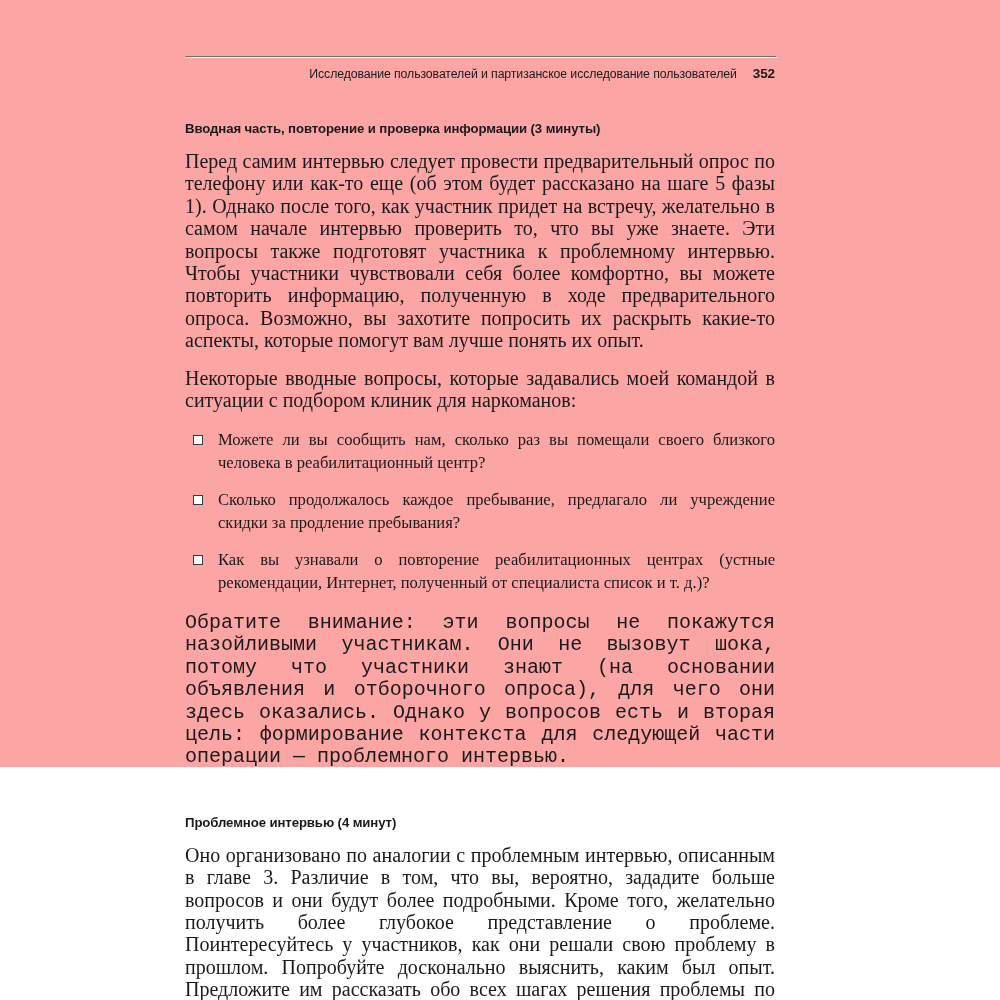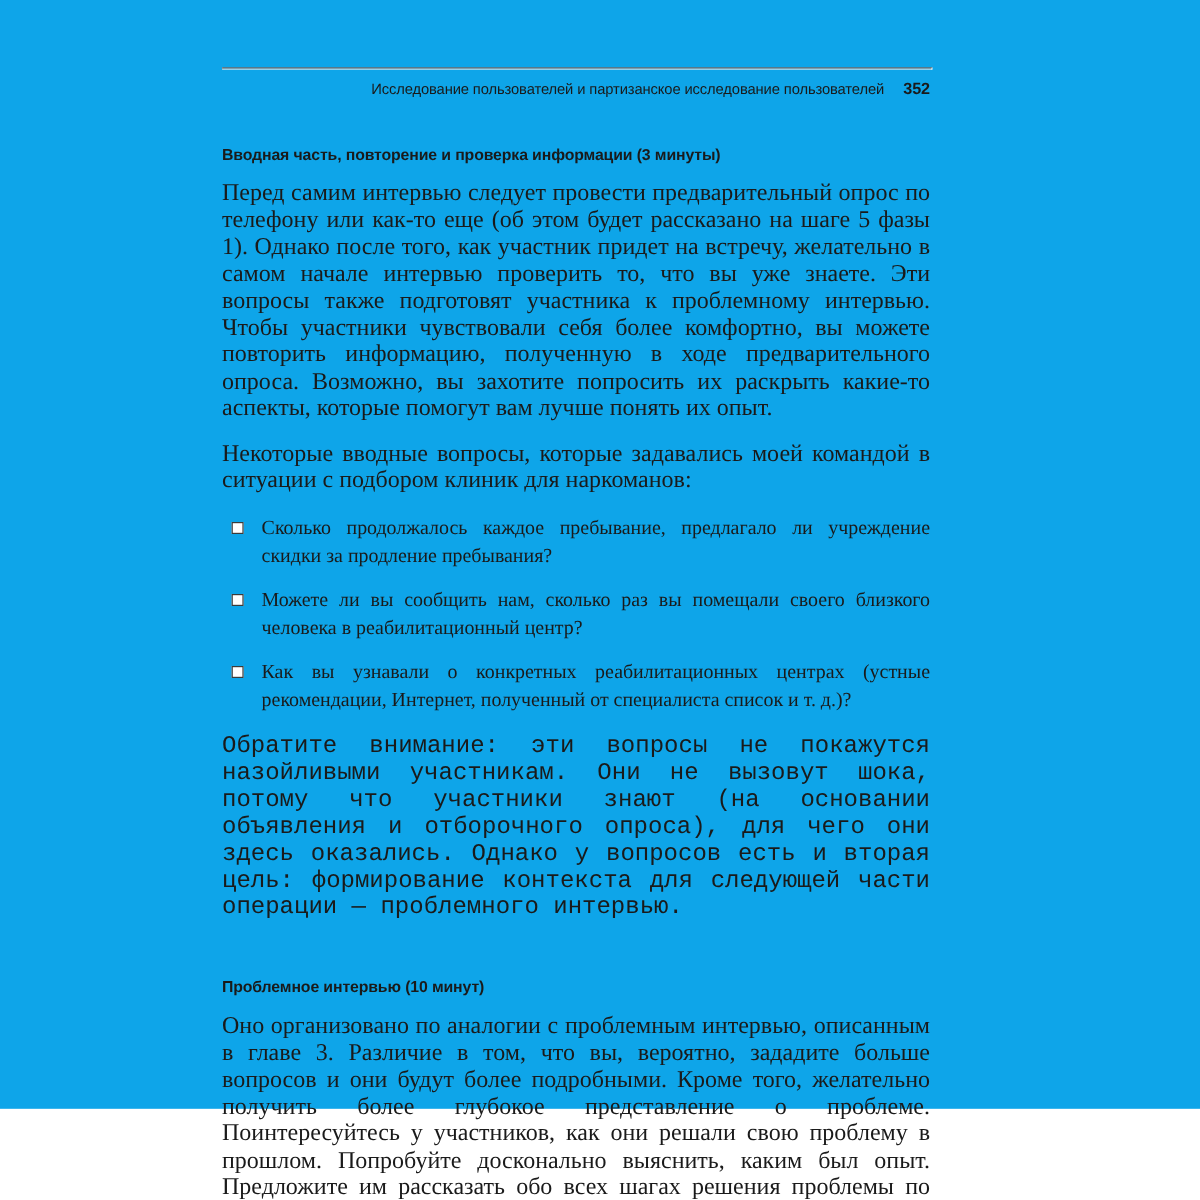--- a/index.html
+++ b/index.html
@@ -10,22 +10,22 @@
   body {
     width: 1000px;
     height: 1000px;
     font-family: "Liberation Serif", serif;
     color: #1a1a1a;
     overflow: hidden;
   }
   .page {
     position: relative;
     width: 1000px;
-    height: 924px;
-    background: #0ea5e9;
+    height: 767px;
+    background: #fca5a5;
   }
   .content {
     position: absolute;
     left: 185px;
     top: 56px;
     width: 590px;
   }
   
   .header-rule {
     border-top: 1px solid #6d6d6d;
@@ -113,32 +113,32 @@
     </div>
 
     <h2 class="subhead">Вводная часть, повторение и проверка информации (3 минуты)</h2>
 
     <p class="body">Перед самим интервью следует провести предварительный опрос по телефону или как-то еще (об этом будет рассказано на шаге 5 фазы 1). Однако после того, как участник придет на встречу, желательно в самом начале интервью проверить то, что вы уже знаете. Эти вопросы также подготовят участника к проблемному интервью. Чтобы участники чувствовали себя более комфортно, вы можете повторить информацию, полученную в ходе предварительного опроса. Возможно, вы захотите попросить их раскрыть какие-то аспекты, которые помогут вам лучше понять их опыт.</p>
     <p class="body">Некоторые вводные вопросы, которые задавались моей командой в ситуации с подбором клиник для наркоманов:</p>
 
     <ul class="checklist">
       <li>
         <span class="box-bullet"></span>
+        <span class="li-text">Можете ли вы сообщить нам, сколько раз вы помещали своего близкого человека в реабилитационный центр?</span>
+      </li>
+      <li>
+        <span class="box-bullet"></span>
         <span class="li-text">Сколько продолжалось каждое пребывание, предлагало ли учреждение скидки за продление пребывания?</span>
       </li>
       <li>
         <span class="box-bullet"></span>
-        <span class="li-text">Можете ли вы сообщить нам, сколько раз вы помещали своего близкого человека в реабилитационный центр?</span>
-      </li>
-      <li>
-        <span class="box-bullet"></span>
-        <span class="li-text">Как вы узнавали о конкретных реабилитационных центрах (устные рекомендации, Интернет, полученный от специалиста список и т. д.)?</span>
+        <span class="li-text">Как вы узнавали о повторение реабилитационных центрах (устные рекомендации, Интернет, полученный от специалиста список и т. д.)?</span>
       </li>
     </ul>
 
     <p class="body" style="font-family:Liberation Mono, monospace;">Обратите внимание: эти вопросы не покажутся назойливыми участникам. Они не вызовут шока, потому что участники знают (на основании объявления и отборочного опроса), для чего они здесь оказались. Однако у вопросов есть и вторая цель: формирование контекста для следующей части операции — проблемного интервью.</p>
 
-    <h2 class="subhead second">Проблемное интервью (10 минут)</h2>
+    <h2 class="subhead second">Проблемное интервью (4 минут)</h2>
 
     <p class="body">Оно организовано по аналогии с проблемным интервью, описанным в главе 3. Различие в том, что вы, вероятно, зададите больше вопросов и они будут более подробными. Кроме того, желательно получить более глубокое представление о проблеме. Поинтересуйтесь у участников, как они решали свою проблему в прошлом. Попробуйте досконально выяснить, каким был опыт. Предложите им рассказать обо всех шагах решения проблемы по порядку, в линейном формате.</p>
 
   </div>
 </div>
 
 </body></html>

